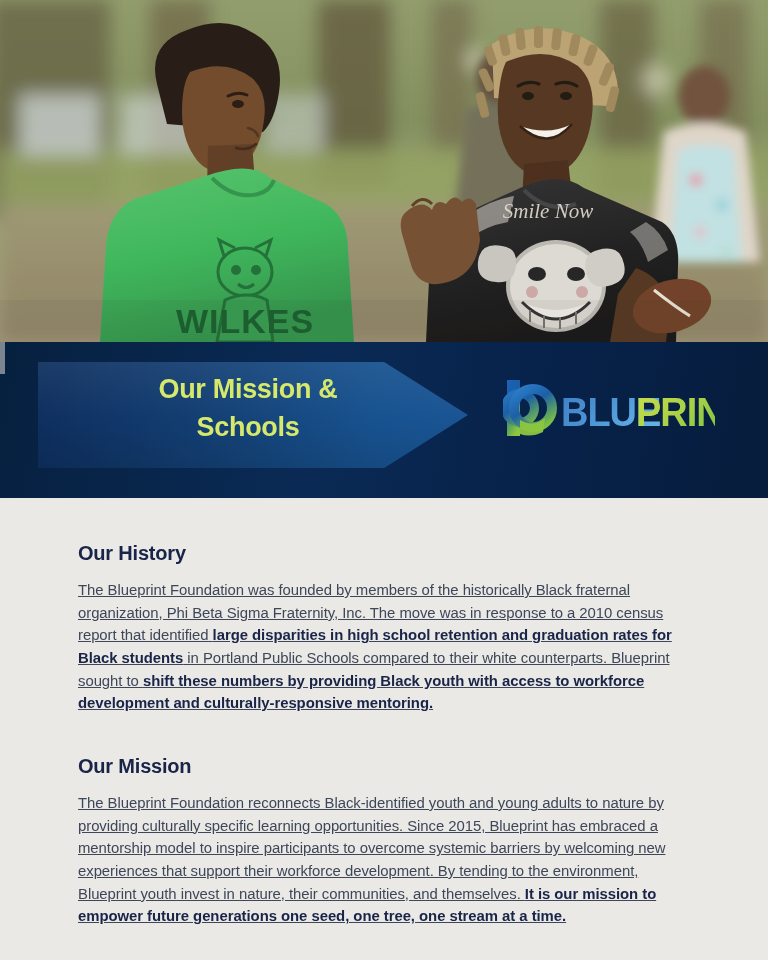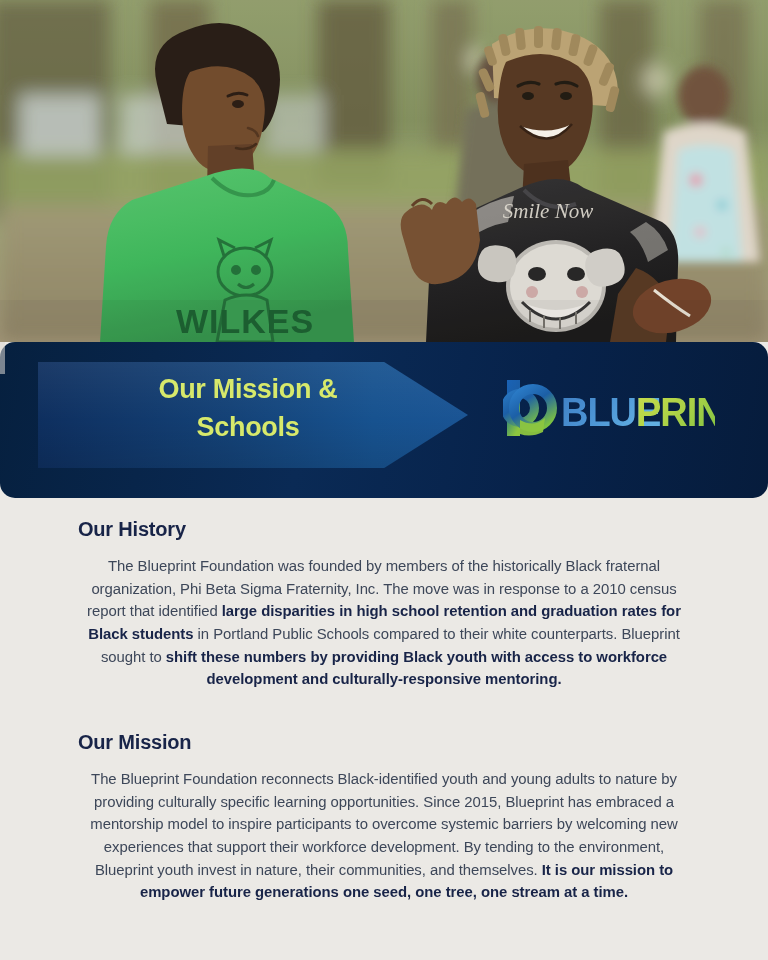--- a/index.html
+++ b/index.html
@@ -37,21 +37,20 @@
   
   .banner {
     position: absolute;
     left: 0;
     top: 342px;
     width: 768px;
     height: 156px;
     background: #07254f;
     background: linear-gradient(100deg, #06203f 0%, #0a2a55 40%, #07224a 70%, #061c3c 100%);
     overflow: hidden;
-    border-radius: 15px;
   }
 
   
   .banner-chevron {
     position: absolute;
     left: 38px;
     top: 20px;
     width: 430px;
     height: 106px;
     background: linear-gradient(90deg, #0e2f5f 0%, #144277 45%, #17528f 78%, #1a5494 100%);
@@ -88,39 +87,40 @@
     display: flex;
     align-items: flex-start;
     z-index: 4;
   }
   .logo svg { display: block; }
 
   
   .content {
     position: absolute;
     left: 0;
-    top: 498px;
+    top: 522px;
     width: 768px;
     padding: 20px 78px 0 78px;
   }
 
   .section-heading {
     font-size: 20px;
     font-weight: bold;
     color: #182448;
     letter-spacing: -0.2px;
     margin-bottom: 14px;
   }
 
   .section-body {
     font-size: 14.9px;
     line-height: 1.52;
     color: #3d4759;
     letter-spacing: -0.05px;
-    text-align: center;
+    text-align: left;
+    text-decoration: underline;
   }
   .section-body b {
     color: #182448;
     font-weight: bold;
   }
 
   .section + .section { margin-top: 40px; }
 
   
   .edge-strip {

